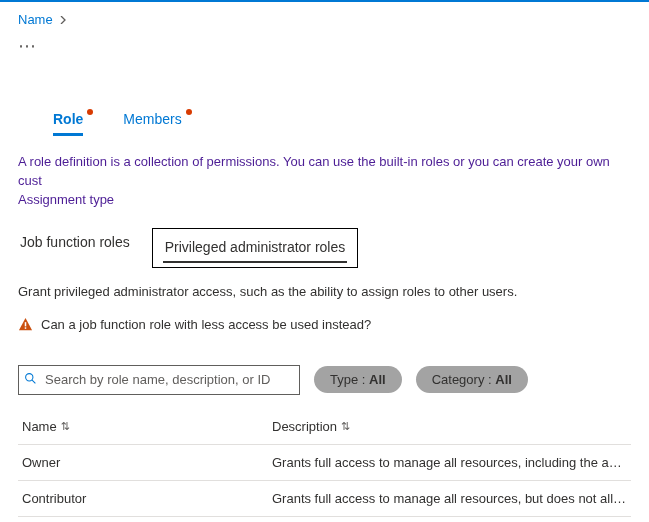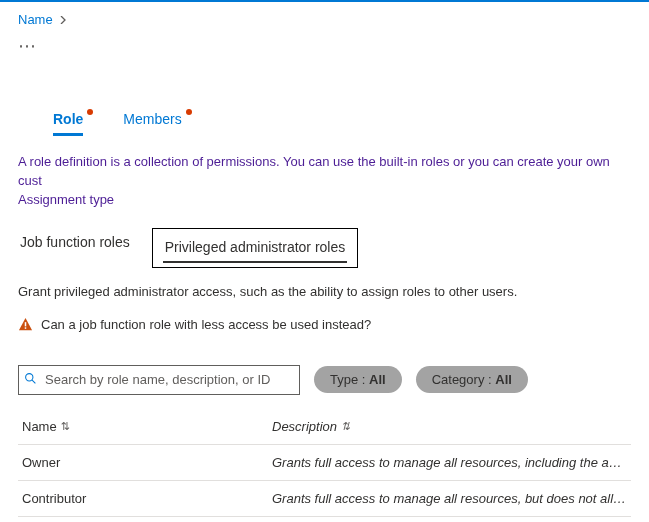--- a/index.html
+++ b/index.html
@@ -34,21 +34,21 @@
   .pill {
     background: #a3a3a3; border-radius: 16px; padding: 6px 16px;
     font-size: 13px; cursor: pointer; color: #323130;
   }
   .pill b { font-weight: 600; }
   .table { margin-top: 14px; width: 100%; }
   .thead, .trow { display: flex; border-bottom: 1px solid #e1dfdd; }
   .th, .td { padding: 10px 4px; font-size: 13px; white-space: nowrap; overflow: hidden; text-overflow: ellipsis; }
   .th { display: flex; align-items: center; gap: 4px; font-weight: 400; color: #323130; }
   .col-name { width: 250px; flex-shrink: 0; }
-  .col-desc { flex: 1; min-width: 0; font-style: italic; }
+  .col-desc { flex: 1; min-width: 0; }
   .sort-icon { color: #605e5c; font-size: 11px; }
   .trow { cursor: pointer; }
 </style>
 </head>
 <body>
 
 <div class="content">
 
   <div class="breadcrumb">
     <a href="#">Name</a>

